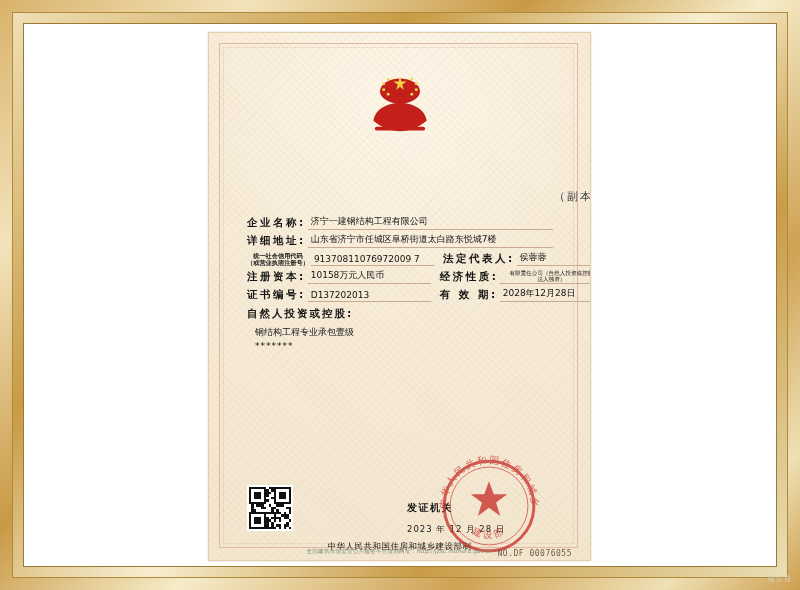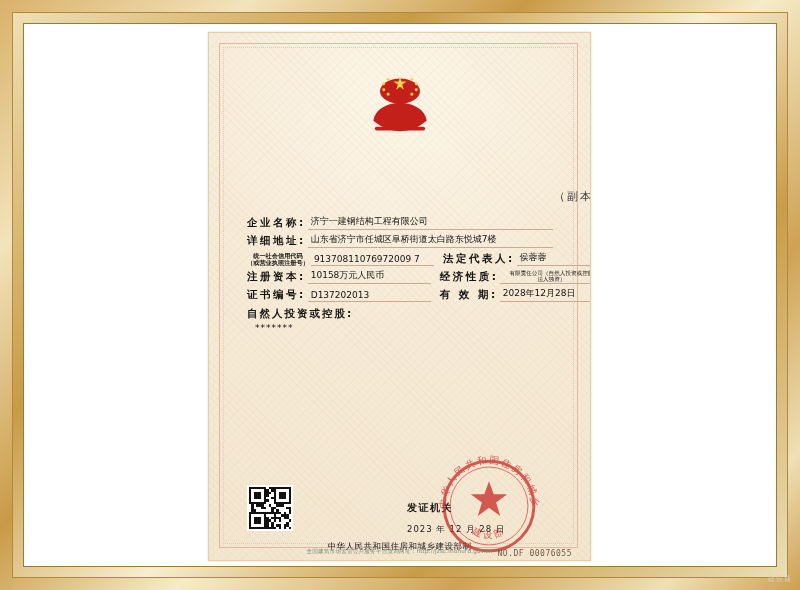--- a/index.html
+++ b/index.html
@@ -343,20 +343,21 @@
 
     <div class="row">
       <span class="lbl">证书编号:</span>
       <span class="val fixed1">D137202013</span>
       <span class="gap"></span>
       <span class="lbl">有 效 期:</span>
       <span class="val fixed2">2028年12月28日</span>
     </div>
 
     <div class="scope-head">自然人投资或控股:</div>
+    <div class="scope-line">钢结构工程专业承包壹级</div>
     <div class="scope-stars">*******</div>
   </div>
 
   <div class="qr">
     <div class="qr-grid" id="qrGrid">
         <i></i>
         <i></i>
         <i></i>
         <i></i>
         <i></i>

